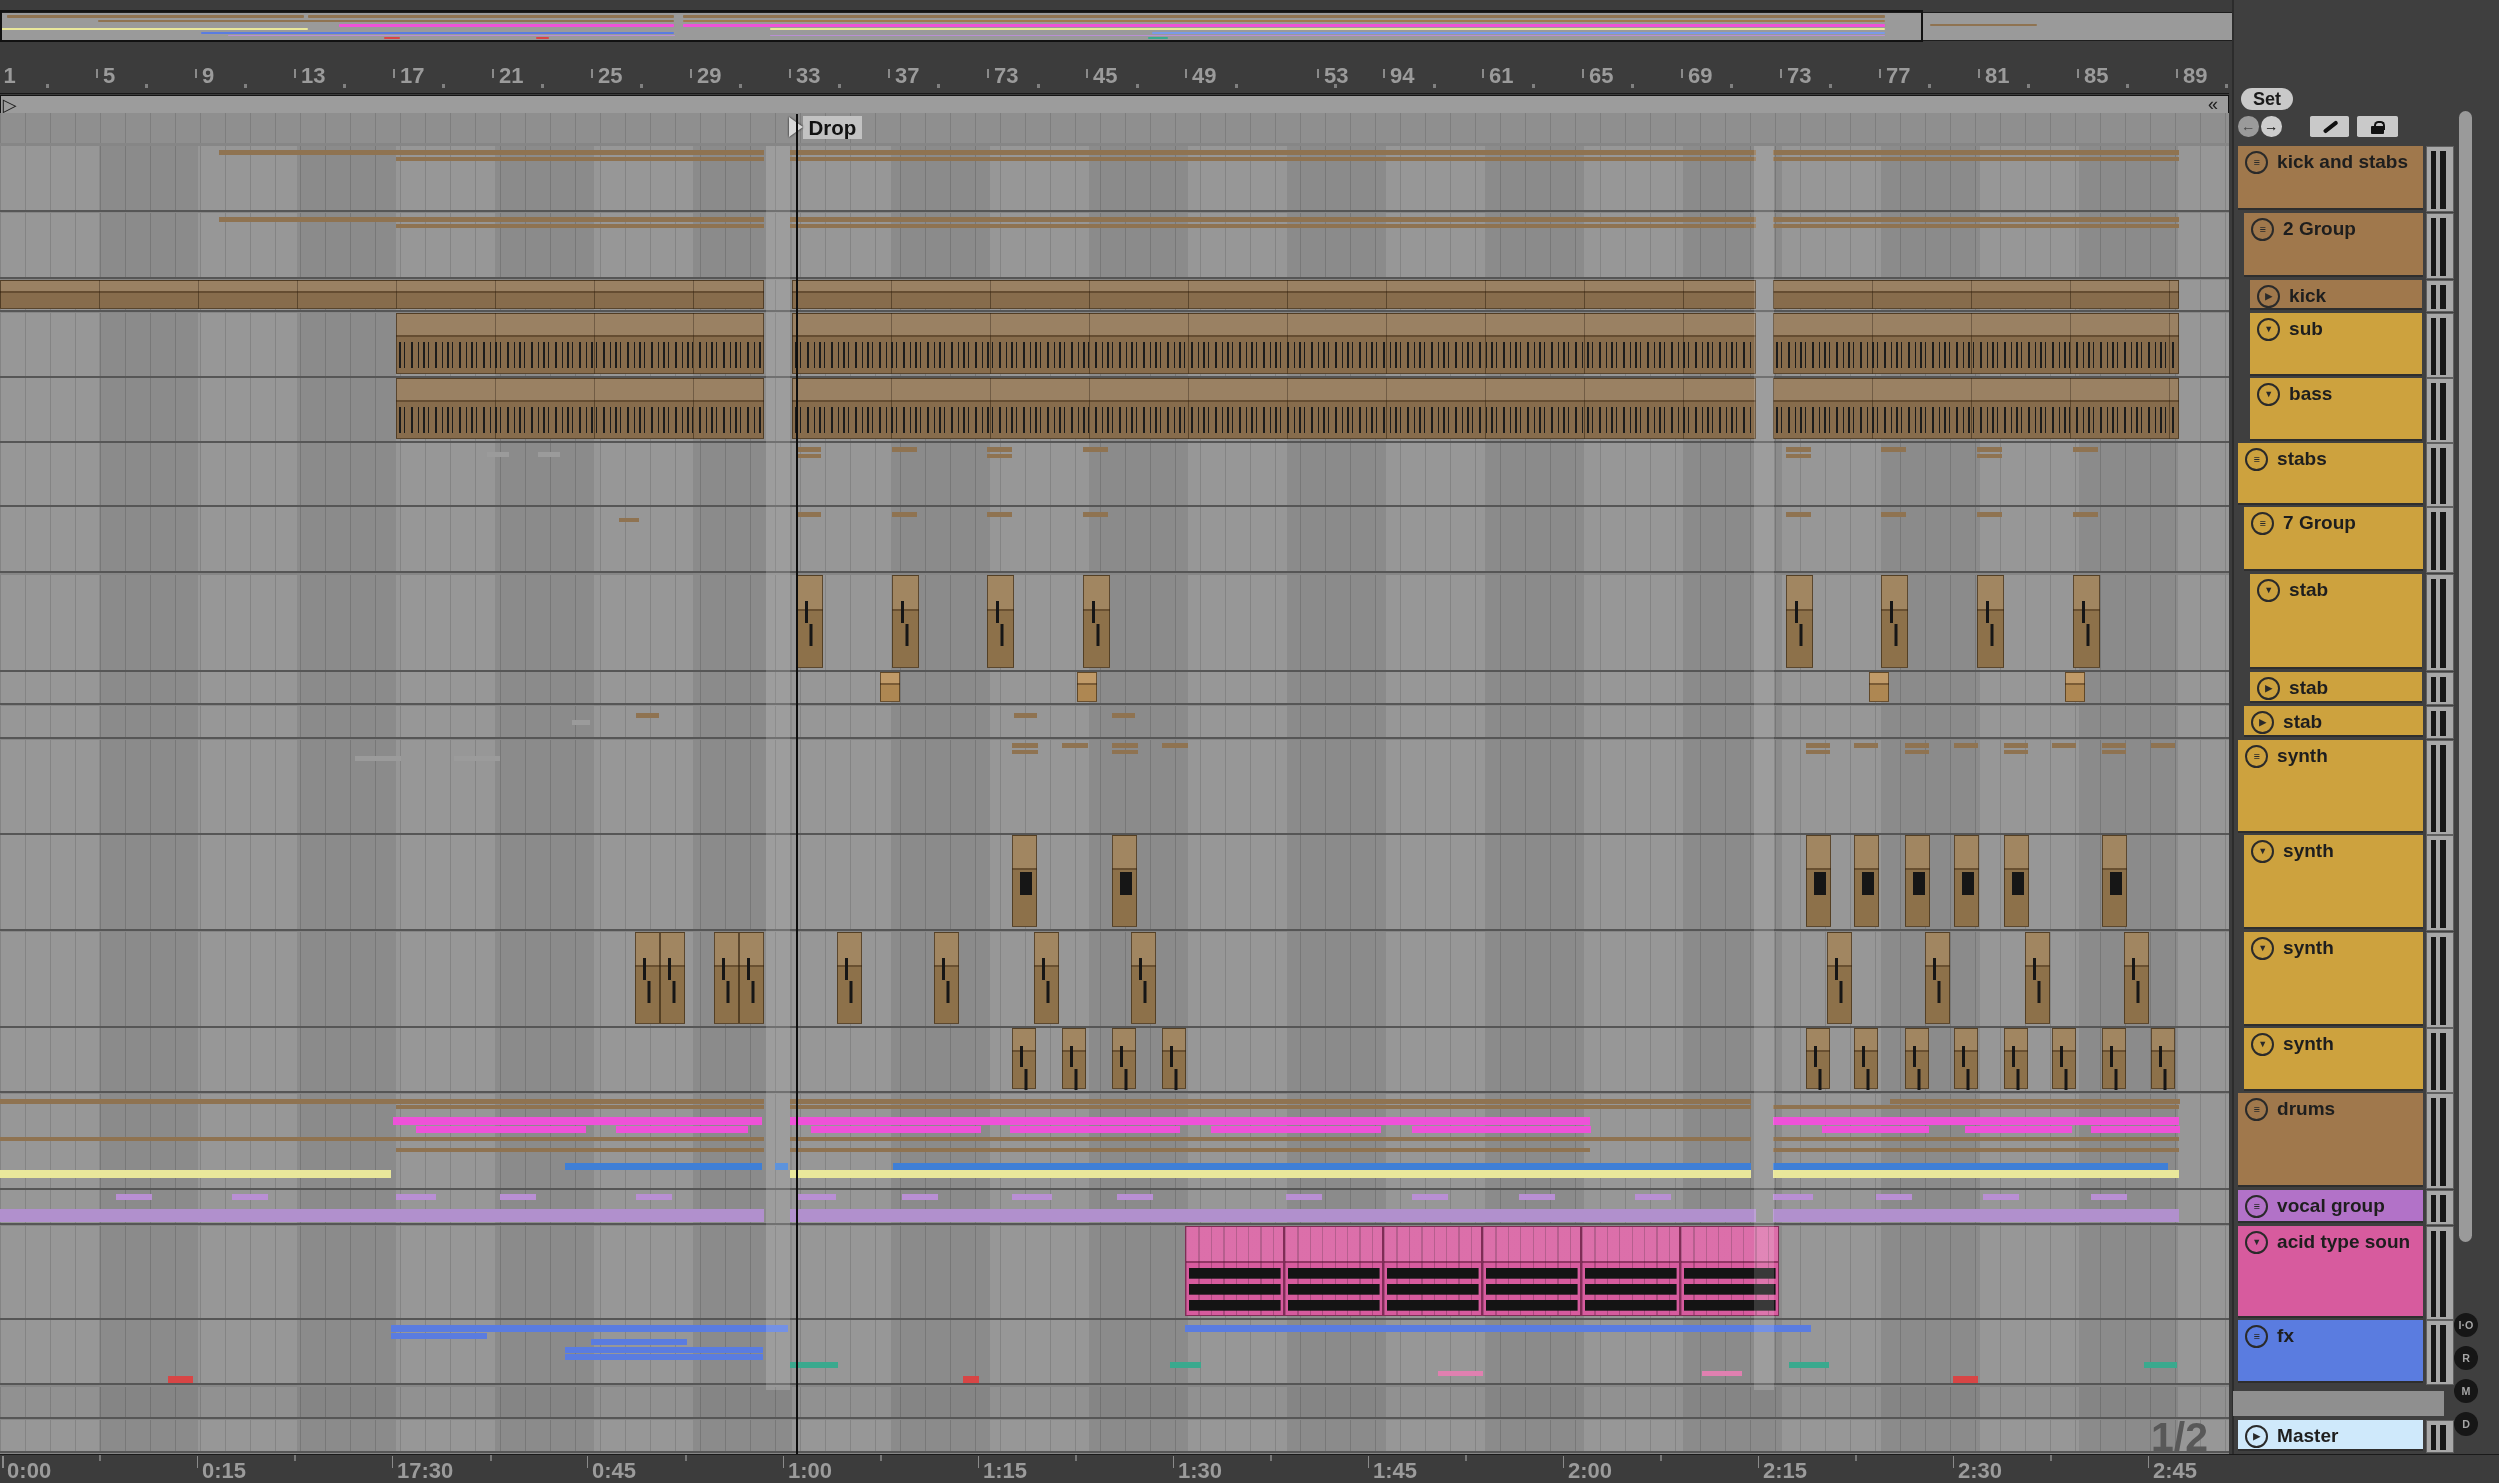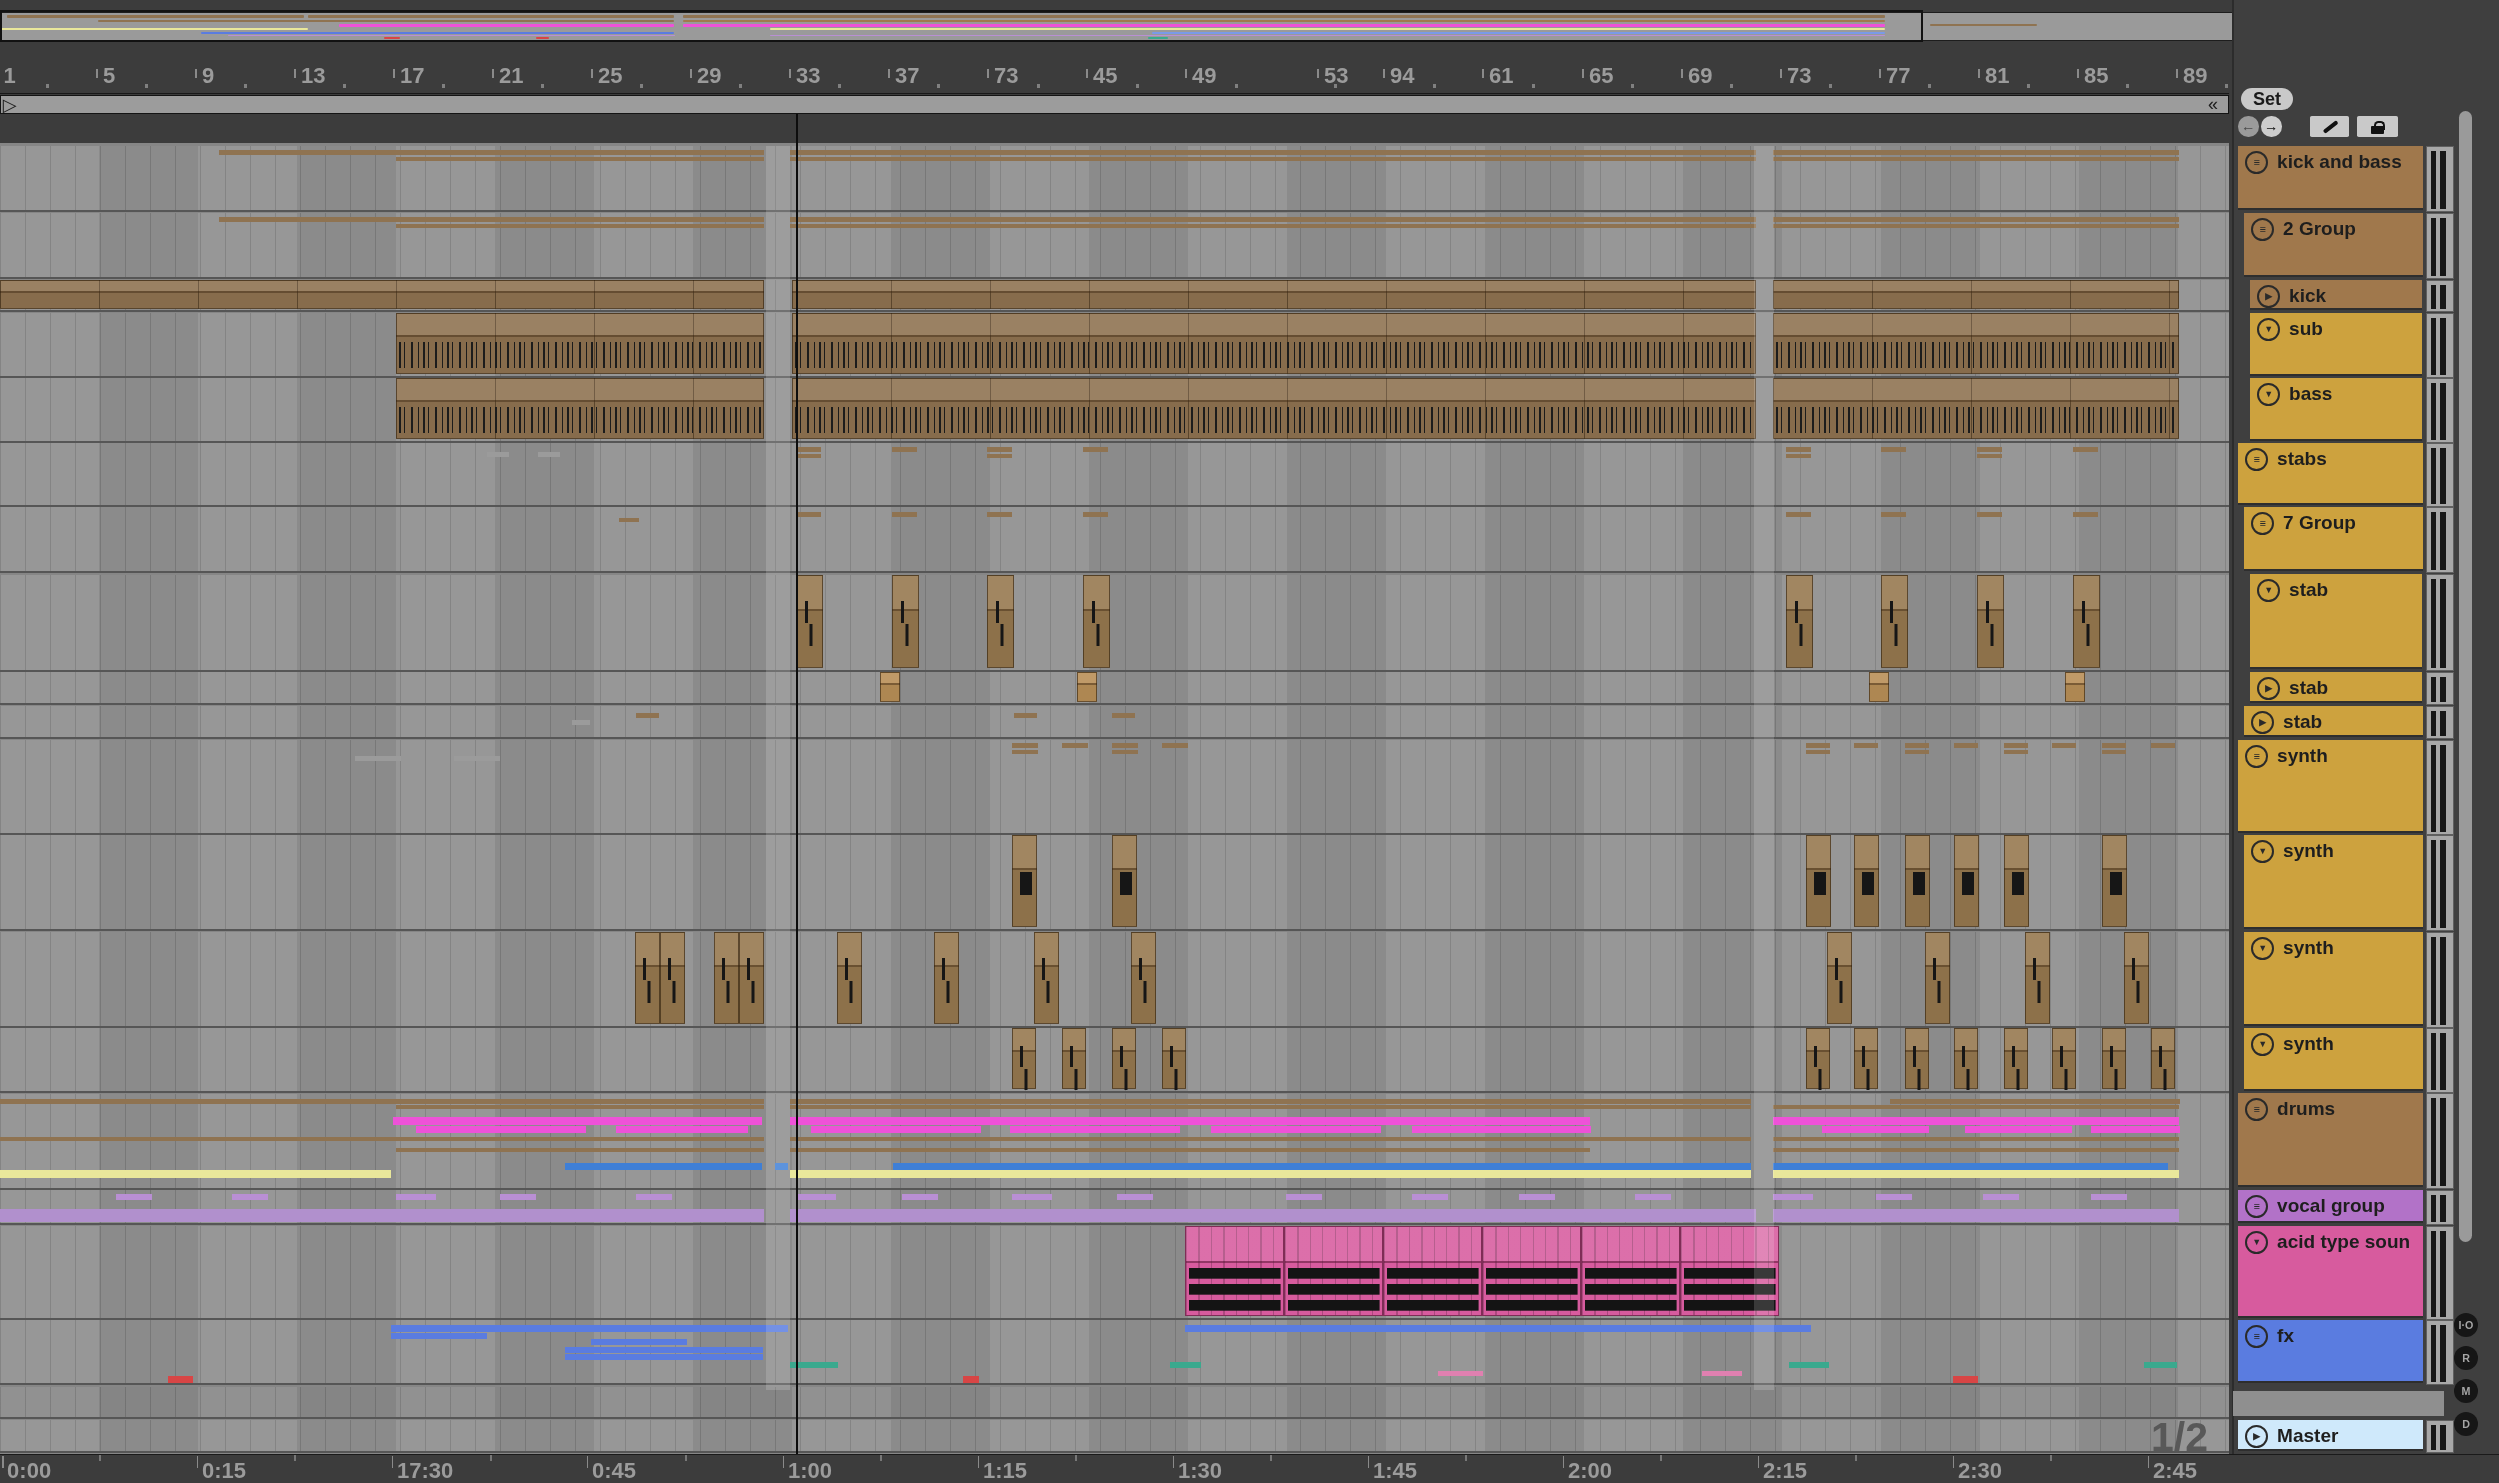--- a/index.html
+++ b/index.html
@@ -170,20 +170,26 @@
       <div class="bar-minor" style="left: 2126px;"></div>
       <div class="bar-label" style="left: 2183px;">89</div>
       <div class="bar-minor" style="left: 2225px;"></div>
     </div>
 
   <div id="scrub" class="abs">
     <span class="scrub-arrow" style="left:1.8px">▷</span>
     <span class="scrub-arrow" style="left:2207px">«</span>
   </div>
 
+  <div id="locator-row" class="abs">
+    <div id="drop-flag">
+      <div id="drop-tri"></div>
+      <div id="drop-label">Drop</div>
+    </div>
+  </div>
 
   <div id="tracks" class="abs">
       <div class="lane" style="top: 2.7px; height: 64px;"></div>
       <div class="lane" style="top: 70px; height: 64px;"></div>
       <div class="lane" style="top: 137px; height: 30px;"></div>
       <div class="lane" style="top: 170px; height: 63px;"></div>
       <div class="lane" style="top: 235px; height: 63px;"></div>
       <div class="lane" style="top: 300px; height: 62px;"></div>
       <div class="lane" style="top: 364px; height: 64px;"></div>
       <div class="lane" style="top: 432px; height: 95px;"></div>
@@ -398,21 +404,21 @@
     </div>
   <div id="lock-btn" class="abs tool-btn">
     <div id="lock-shackle"></div>
     <div id="lock-body"></div>
   </div>
   <div id="vscroll" class="abs"></div>
   <div id="hscroll-block" class="abs"></div>
   <div id="headers">
       <div class="abs thdr" style="left: 2238px; top: 146px; width: 185px; height: 64px; background: rgb(160, 120, 76);">
         <span class="icon">≡</span>
-        <span>kick and bass</span>
+        <span>kick and stabs</span>
       </div>
       <div class="meter" style="top: 146px; height: 64px;"></div>
       <div class="abs thdr" style="left: 2244px; top: 213px; width: 179px; height: 64px; background: rgb(160, 120, 76);">
         <span class="icon">≡</span>
         <span>2 Group</span>
       </div>
       <div class="meter" style="top: 213px; height: 64px;"></div>
       <div class="abs thdr" style="left: 2250px; top: 280px; width: 172px; height: 30px; background: rgb(160, 120, 76);">
         <span class="icon" style="font-size: 9px;">▶</span>
         <span>kick</span>

